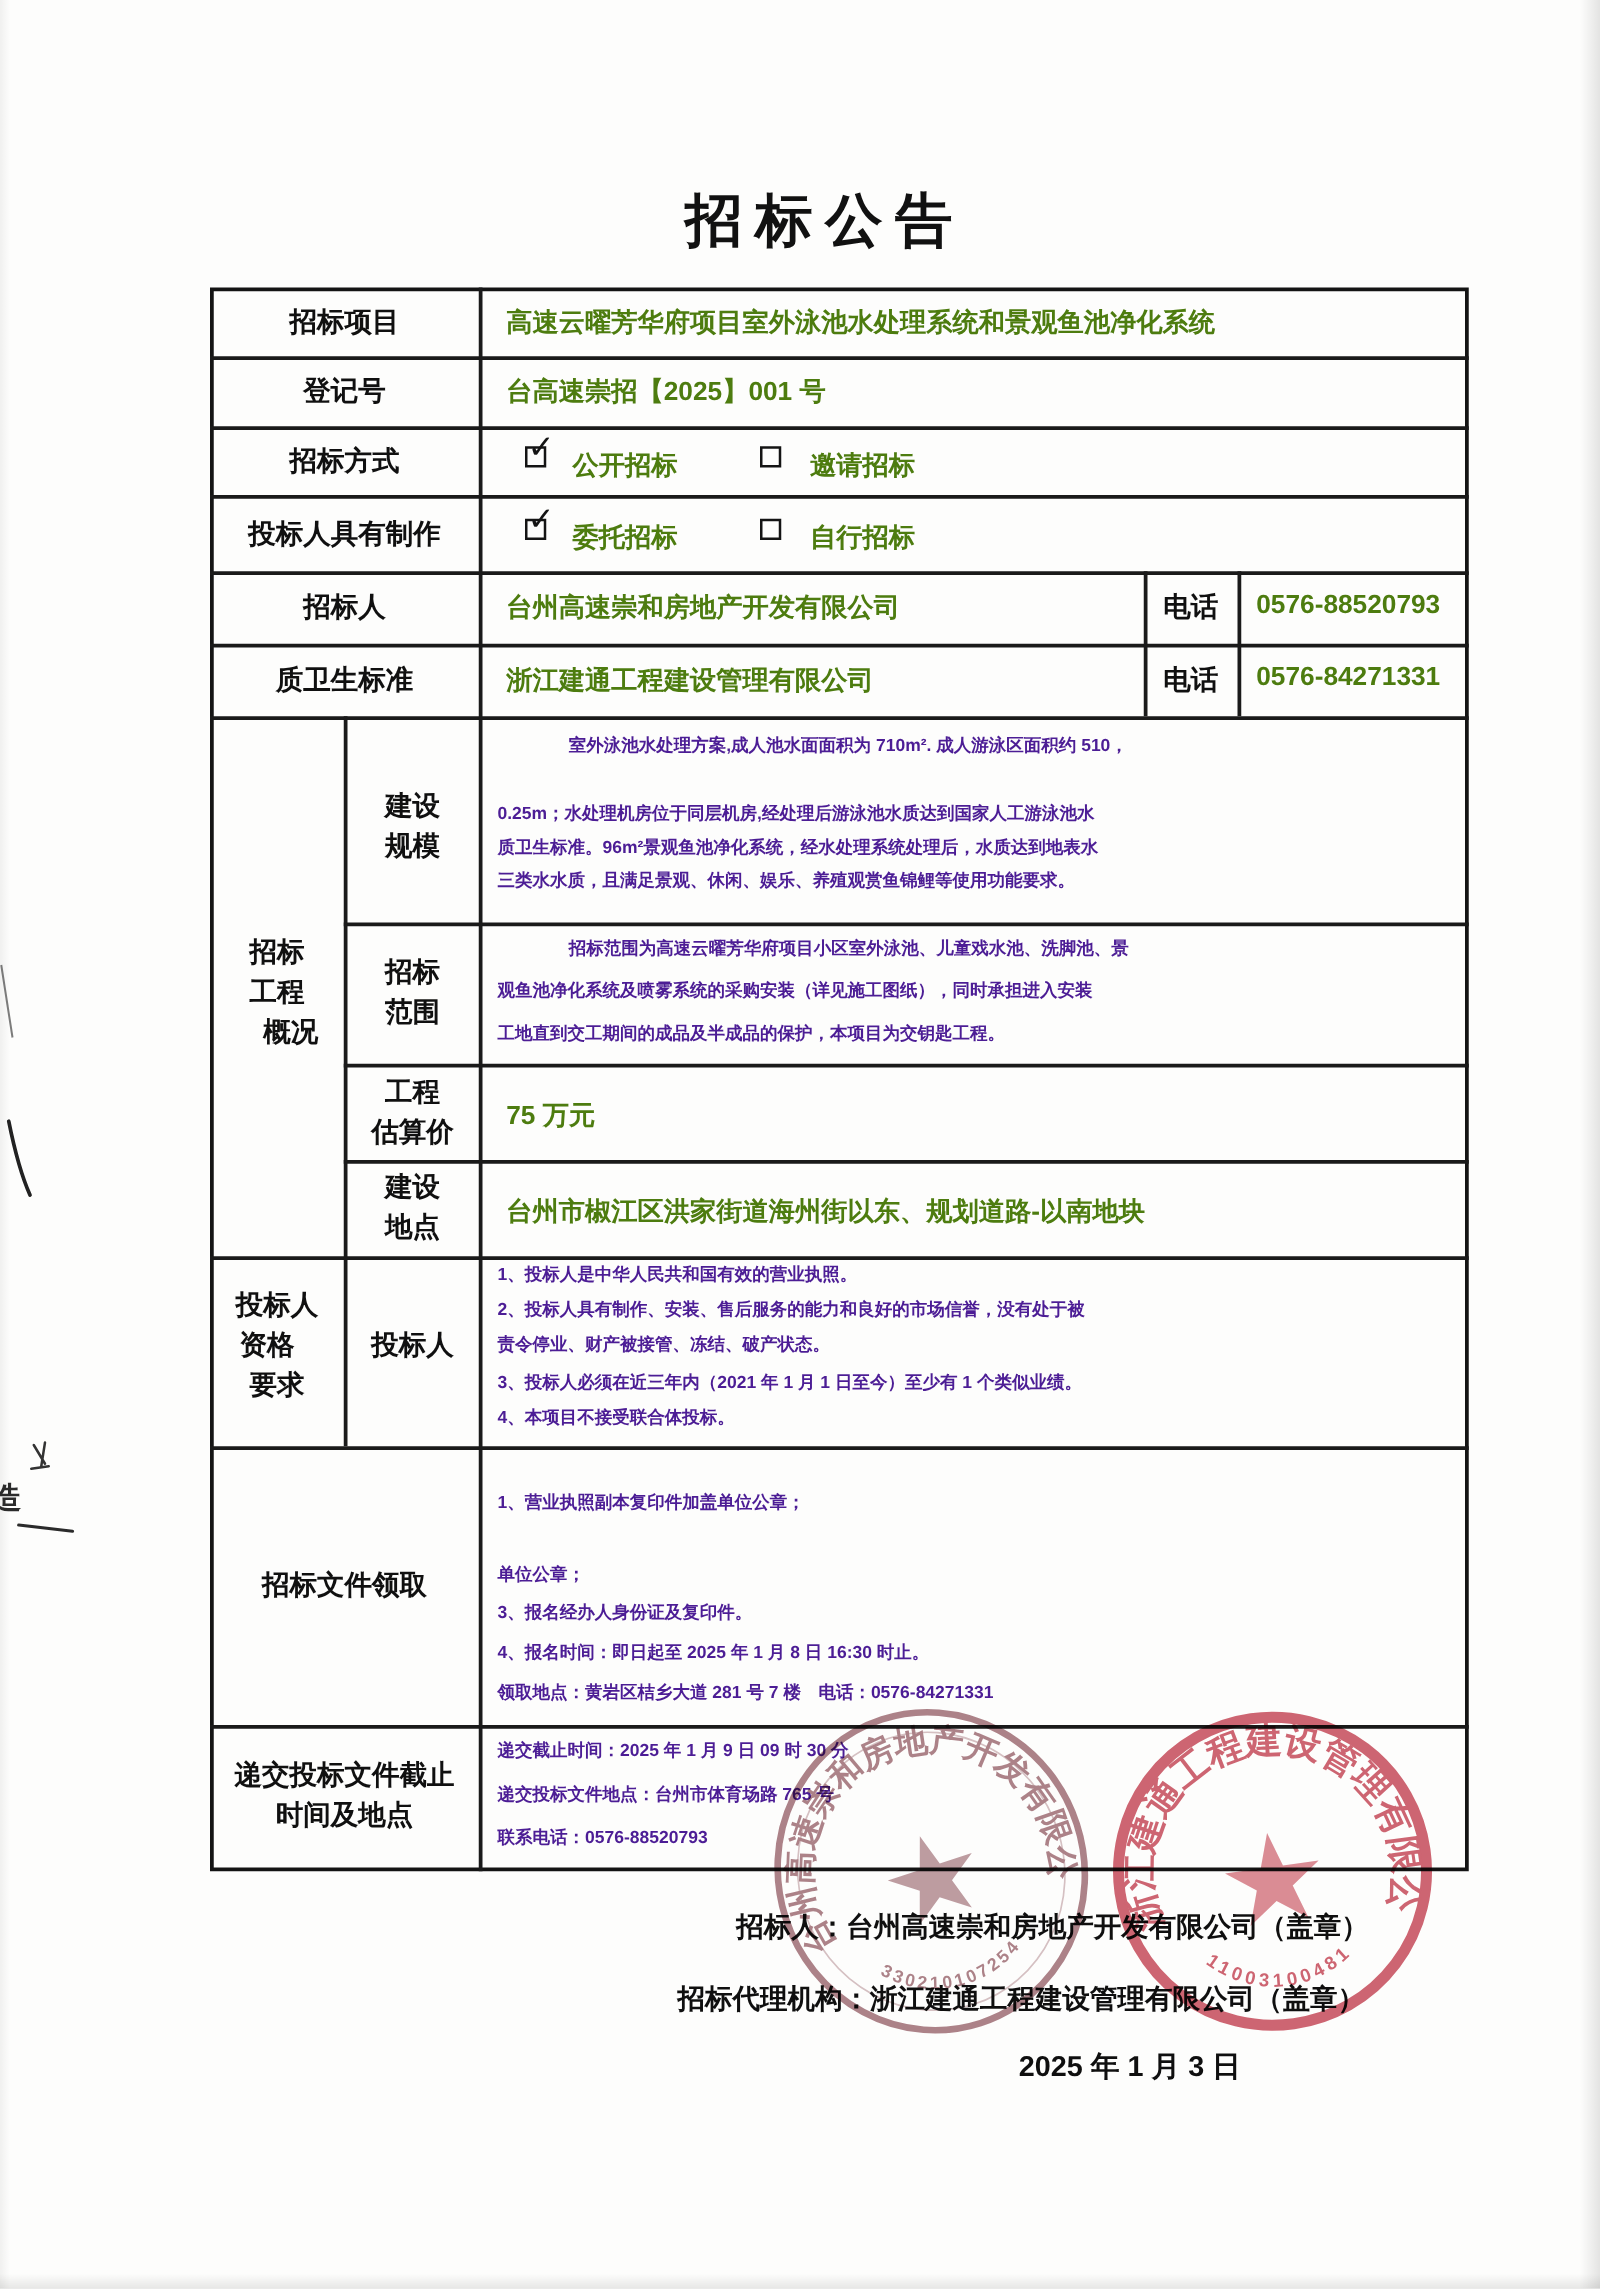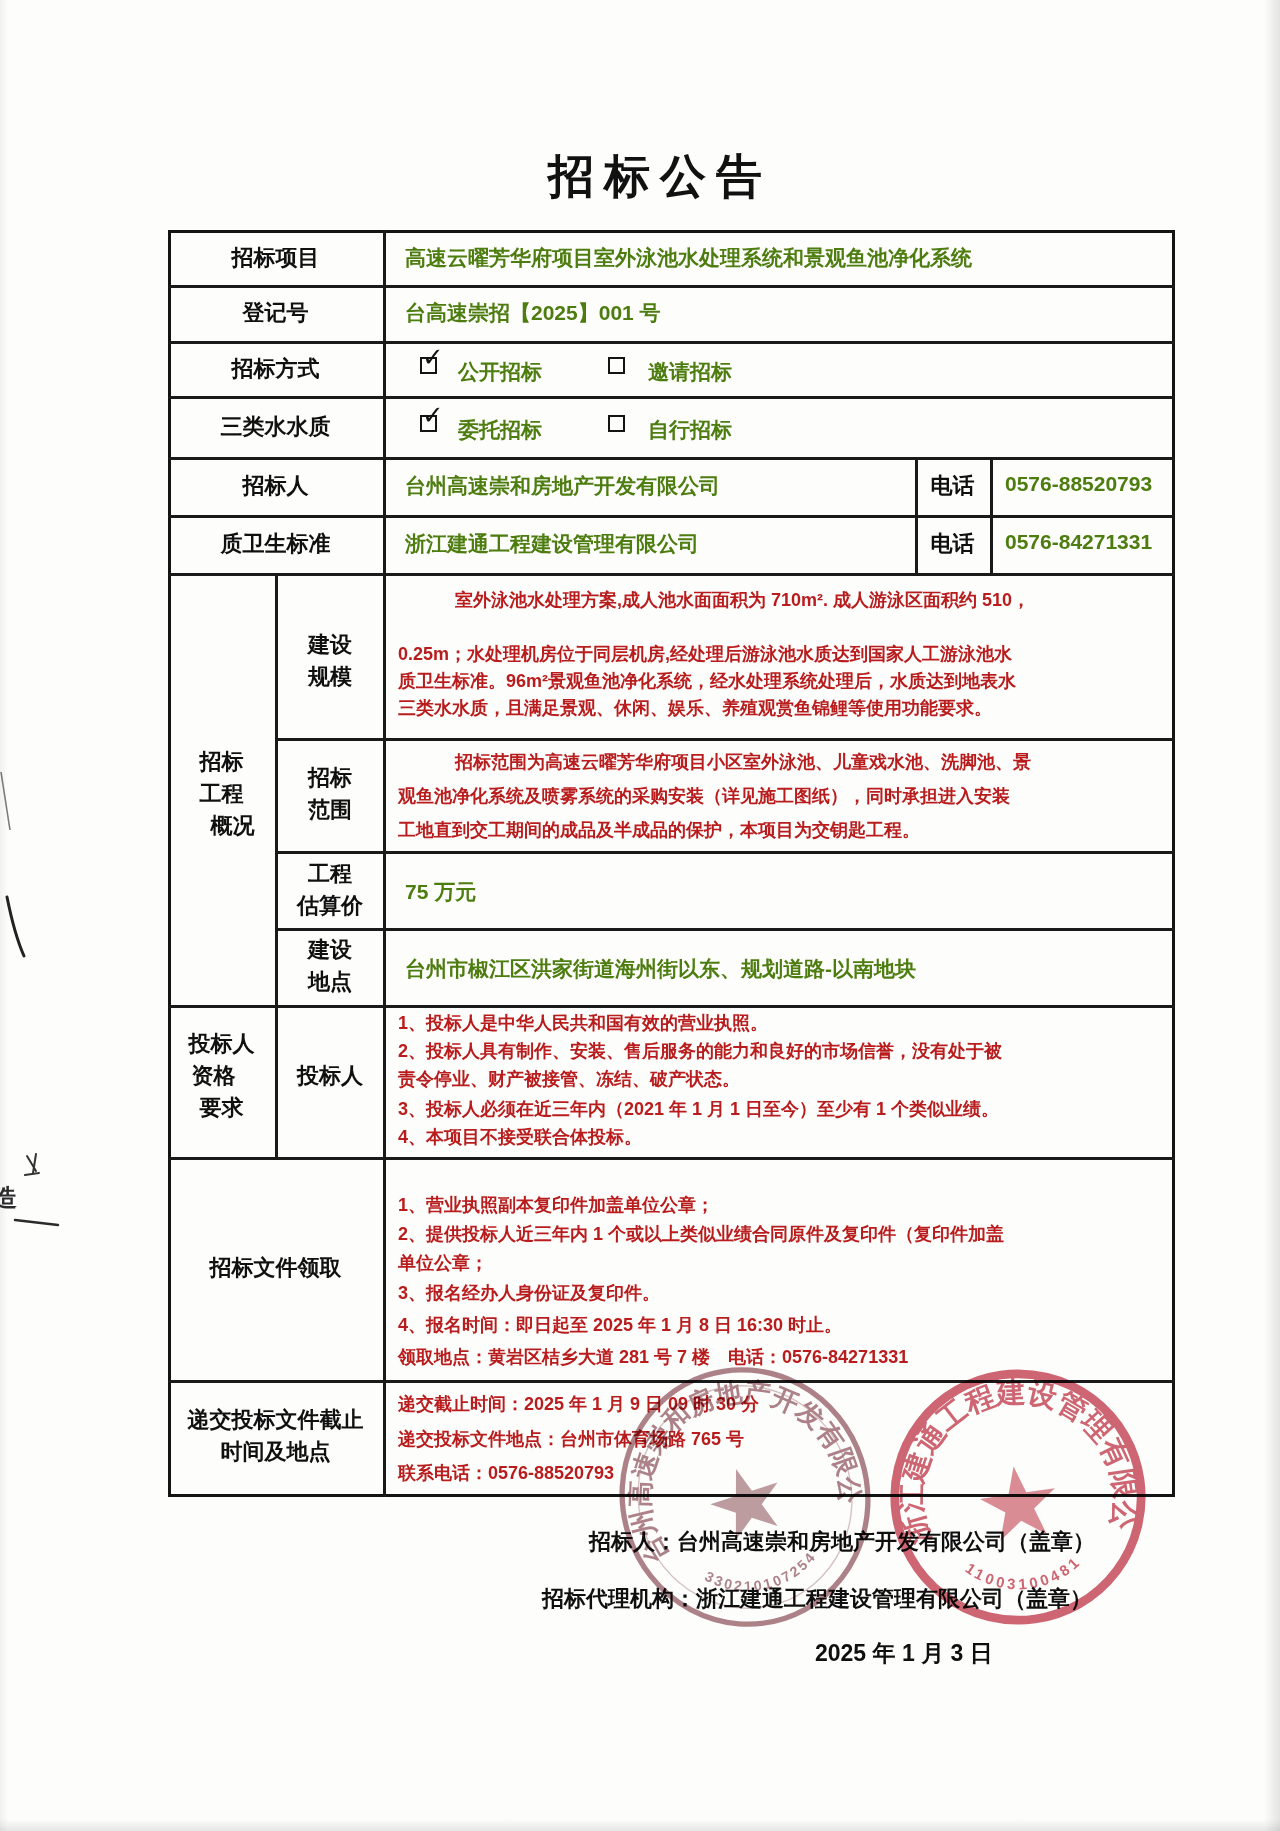--- a/index.html
+++ b/index.html
@@ -32,21 +32,21 @@
     border:3px solid #141414;box-sizing:border-box;}
 
   .cell-label{
     position:absolute;font-size:22px;font-weight:bold;text-align:center;
     line-height:32px;color:#101010;
   }
   .cell-text{
     position:absolute;font-size:21px;font-weight:600;color:#4d7c0f;
     white-space:nowrap;
   }
-  .para-line{position:absolute;font-size:18px;font-weight:600;color:#b91c1c;white-space:nowrap;}
+  .para-line{position:absolute;font-size:14px;font-weight:600;color:#4c1d95;white-space:nowrap;}
 
   .checkbox{position:absolute;width:17px;height:17px;border:2.5px solid #141414;box-sizing:border-box;}
   .checkmark{position:absolute;font-size:26px;font-weight:bold;color:#141414;line-height:1;}
 
   .sig-line{position:absolute;font-size:22px;font-weight:bold;color:#0f0f0f;white-space:nowrap;}
   .date-line{position:absolute;font-size:23px;font-weight:bold;color:#0f0f0f;white-space:nowrap;}
 
   .stamp{position:absolute;mix-blend-mode:multiply;pointer-events:none;}
 
   .margin-marks{position:absolute;left:0;top:0;pointer-events:none;}
@@ -89,21 +89,21 @@
   <div class="cell-label" style="left:168px;top:297px;width:215px">登记号</div>
   <div class="cell-text" style="left:405px;top:299px">台高速崇招【2025】001 号</div>
 
   <div class="cell-label" style="left:168px;top:353px;width:215px">招标方式</div>
   <div class="checkbox" style="left:420px;top:357px"></div>
   <span class="checkmark" style="left:422px;top:344px">✓</span>
   <div class="cell-text" style="left:458px;top:358px">公开招标</div>
   <div class="checkbox" style="left:608px;top:357px"></div>
   <div class="cell-text" style="left:648px;top:358px">邀请招标</div>
 
-  <div class="cell-label" style="left:168px;top:411px;width:215px">三类水水质</div>
+  <div class="cell-label" style="left:168px;top:411px;width:215px">投标人具有制作</div>
   <div class="checkbox" style="left:420px;top:415px"></div>
   <span class="checkmark" style="left:422px;top:402px">✓</span>
   <div class="cell-text" style="left:458px;top:416px">委托招标</div>
   <div class="checkbox" style="left:608px;top:415px"></div>
   <div class="cell-text" style="left:648px;top:416px">自行招标</div>
 
   <div class="cell-label" style="left:168px;top:470px;width:215px">招标人</div>
   <div class="cell-text" style="left:405px;top:472px">台州高速崇和房地产开发有限公司</div>
   <div class="cell-label" style="left:915px;top:470px;width:75px">电话</div>
   <div class="cell-text" style="left:1005px;top:472px">0576-88520793</div>
@@ -143,21 +143,20 @@
   <div class="cell-label" style="left:168px;top:1092px;width:107px">要求</div>
   <div class="cell-label" style="left:277px;top:1060px;width:106px">投标人</div>
   <div class="para-line" style="left:398px;top:1011px">1、投标人是中华人民共和国有效的营业执照。</div>
   <div class="para-line" style="left:398px;top:1039px">2、投标人具有制作、安装、售后服务的能力和良好的市场信誉，没有处于被</div>
   <div class="para-line" style="left:398px;top:1067px">责令停业、财产被接管、冻结、破产状态。</div>
   <div class="para-line" style="left:398px;top:1097px">3、投标人必须在近三年内（2021 年 1 月 1 日至今）至少有 1 个类似业绩。</div>
   <div class="para-line" style="left:398px;top:1125px">4、本项目不接受联合体投标。</div>
 
   <div class="cell-label" style="left:168px;top:1252px;width:215px">招标文件领取</div>
   <div class="para-line" style="left:398px;top:1193px">1、营业执照副本复印件加盖单位公章；</div>
-  <div class="para-line" style="left:398px;top:1222px">2、提供投标人近三年内 1 个或以上类似业绩合同原件及复印件（复印件加盖</div>
   <div class="para-line" style="left:398px;top:1251px">单位公章；</div>
   <div class="para-line" style="left:398px;top:1281px">3、报名经办人身份证及复印件。</div>
   <div class="para-line" style="left:398px;top:1313px">4、报名时间：即日起至 2025 年 1 月 8 日 16:30 时止。</div>
   <div class="para-line" style="left:398px;top:1345px">领取地点：黄岩区桔乡大道 281 号 7 楼　电话：0576-84271331</div>
 
   <div class="cell-label" style="left:168px;top:1404px;width:215px">递交投标文件截止</div>
   <div class="cell-label" style="left:168px;top:1436px;width:215px">时间及地点</div>
   <div class="para-line" style="left:398px;top:1392px">递交截止时间：2025 年 1 月 9 日 09 时 30 分</div>
   <div class="para-line" style="left:398px;top:1427px">递交投标文件地点：台州市体育场路 765 号</div>
   <div class="para-line" style="left:398px;top:1461px">联系电话：0576-88520793</div>

